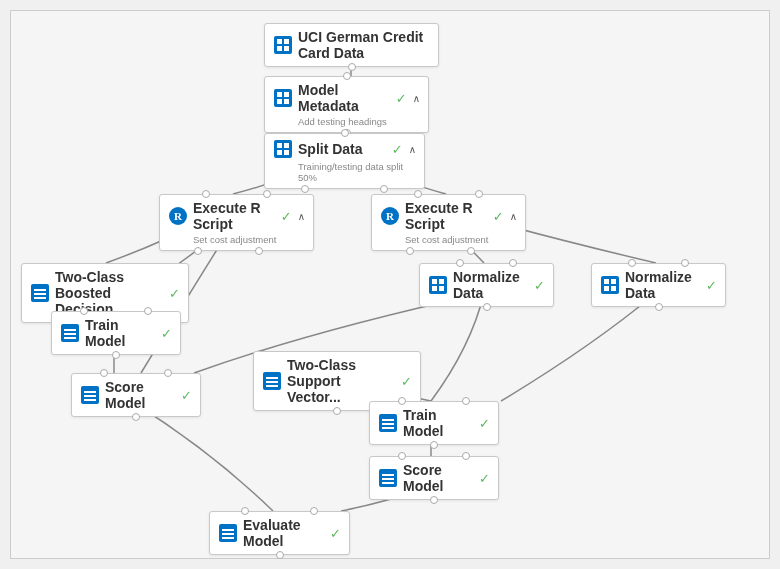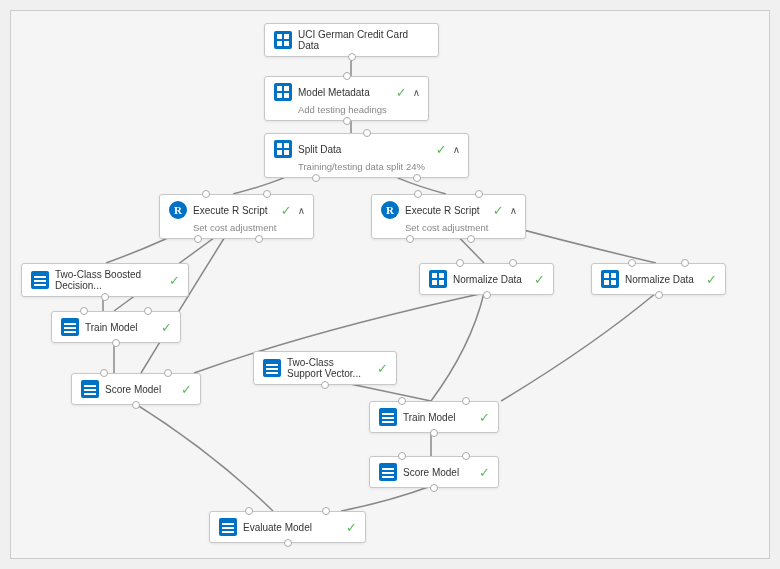--- a/index.html
+++ b/index.html
@@ -37,22 +37,22 @@
     }
     .node-icon {
       width: 20px;
       height: 20px;
       flex-shrink: 0;
       display: flex;
       align-items: center;
       justify-content: center;
     }
     .node-title {
-      font-size: 10px;
-      font-weight: 400;
+      font-size: 14px;
+      font-weight: 700;
       color: #333;
       flex: 1;
     }
     .node-subtitle {
       font-size: 9.5px;
       color: #888;
       margin-top: 2px;
       margin-left: 25px;
     }
     .check-icon {
@@ -188,37 +188,37 @@
       </div>
       <span class="node-title">Model Metadata</span>
       <span class="check-icon">✓</span>
       <span class="caret-icon">∧</span>
     </div>
     <div class="node-subtitle">Add testing headings</div>
     <div class="node-port" style="top:-5px; left:50%; transform:translateX(-50%);"></div>
     <div class="node-port" style="bottom:-5px; left:50%; transform:translateX(-50%);"></div>
   </div>
 
-  <div class="node" style="left:253px; top:122px; width:205px;">
+  <div class="node" style="left:253px; top:122px; width:161px;">
     <div class="node-header">
       <div class="node-icon">
         <div class="icon-grid">
           <svg viewBox="0 0 12 12">
               <rect x="0" y="0" width="5" height="5"></rect>
               <rect x="7" y="0" width="5" height="5"></rect>
               <rect x="0" y="7" width="5" height="5"></rect>
               <rect x="7" y="7" width="5" height="5"></rect>
             </svg>
         </div>
       </div>
       <span class="node-title">Split Data</span>
       <span class="check-icon">✓</span>
       <span class="caret-icon">∧</span>
     </div>
-    <div class="node-subtitle">Training/testing data split 24%</div>
+    <div class="node-subtitle">Training/testing data split 50%</div>
     <div class="node-port" style="top:-5px; left:50%; transform:translateX(-50%);"></div>
     <div class="node-port" style="bottom:-5px; left:25%; transform:translateX(-50%);"></div>
     <div class="node-port" style="bottom:-5px; left:75%; transform:translateX(-50%);"></div>
   </div>
 
   <div class="node" style="left:148px; top:183px; width:155px;">
     <div class="node-header">
       <div class="node-icon">
         <div class="icon-r">R</div>
       </div>
@@ -318,21 +318,21 @@
         </div>
       </div>
       <span class="node-title">Train Model</span>
       <span class="check-icon">✓</span>
     </div>
     <div class="node-port" style="top:-5px; left:25%; transform:translateX(-50%);"></div>
     <div class="node-port" style="top:-5px; left:75%; transform:translateX(-50%);"></div>
     <div class="node-port" style="bottom:-5px; left:50%; transform:translateX(-50%);"></div>
   </div>
 
-  <div class="node" style="left:242px; top:340px; width:144px;">
+  <div class="node" style="left:242px; top:340px; width:168px;">
     <div class="node-header">
       <div class="node-icon">
         <div class="icon-grid">
           <svg viewBox="0 0 12 12">
               <rect x="0" y="2" width="12" height="2"></rect>
               <rect x="0" y="6" width="12" height="2"></rect>
               <rect x="0" y="10" width="12" height="2"></rect>
             </svg>
         </div>
       </div>
@@ -392,21 +392,21 @@
         </div>
       </div>
       <span class="node-title">Score Model</span>
       <span class="check-icon">✓</span>
     </div>
     <div class="node-port" style="top:-5px; left:25%; transform:translateX(-50%);"></div>
     <div class="node-port" style="top:-5px; left:75%; transform:translateX(-50%);"></div>
     <div class="node-port" style="bottom:-5px; left:50%; transform:translateX(-50%);"></div>
   </div>
 
-  <div class="node" style="left:198px; top:500px; width:157px;">
+  <div class="node" style="left:198px; top:500px; width:141px;">
     <div class="node-header">
       <div class="node-icon">
         <div class="icon-grid">
           <svg viewBox="0 0 12 12">
               <rect x="0" y="2" width="12" height="2"></rect>
               <rect x="0" y="6" width="12" height="2"></rect>
               <rect x="0" y="10" width="12" height="2"></rect>
             </svg>
         </div>
       </div>

